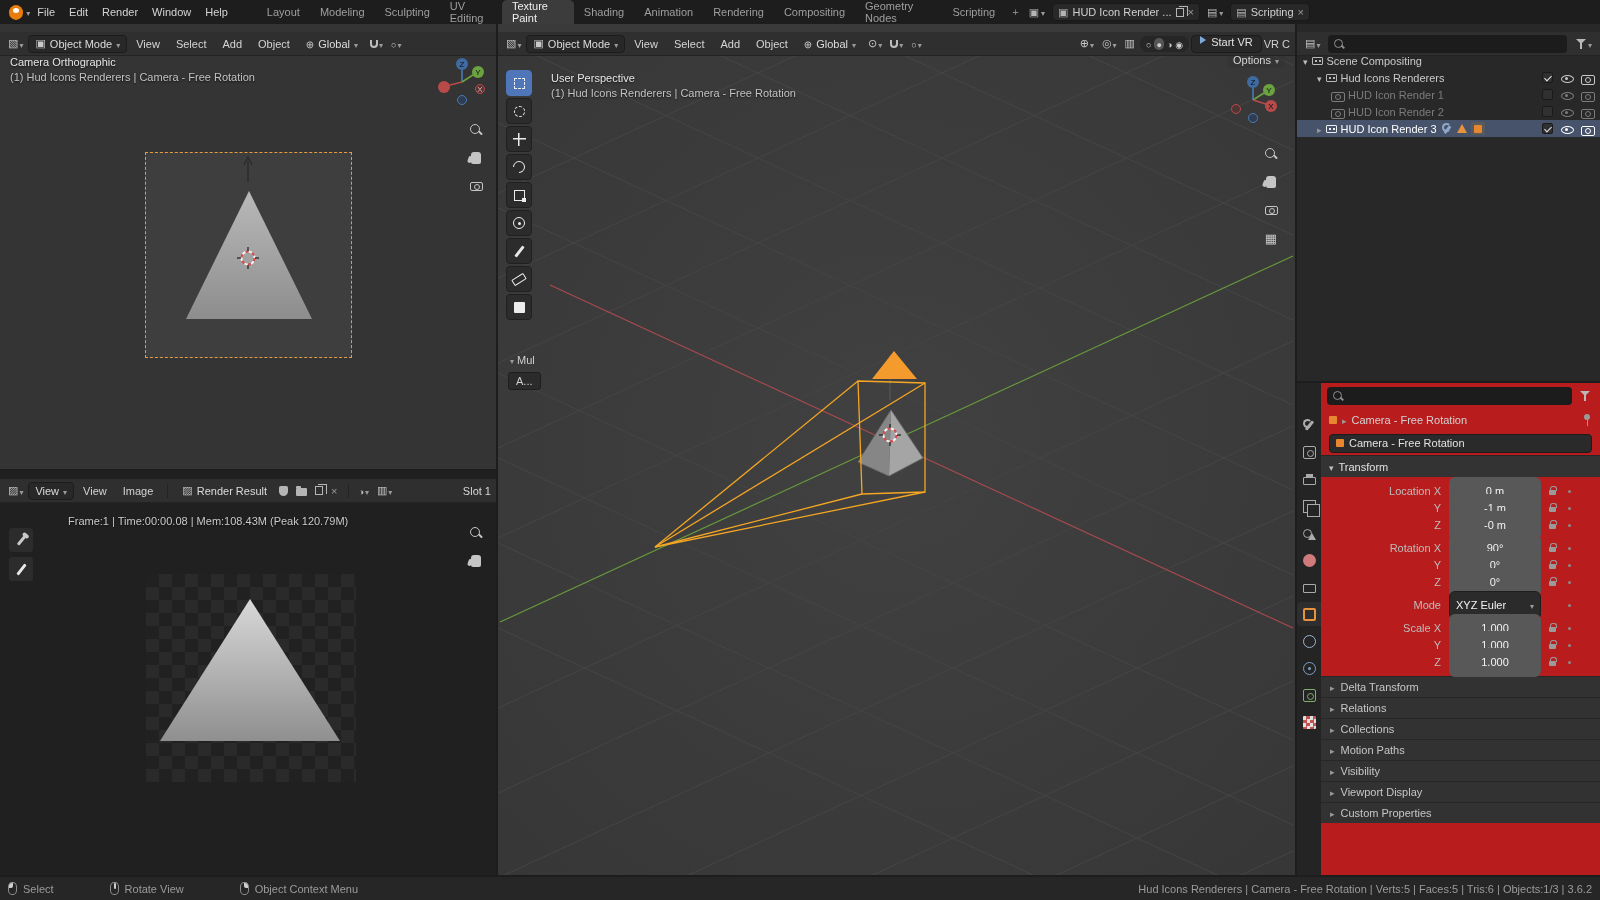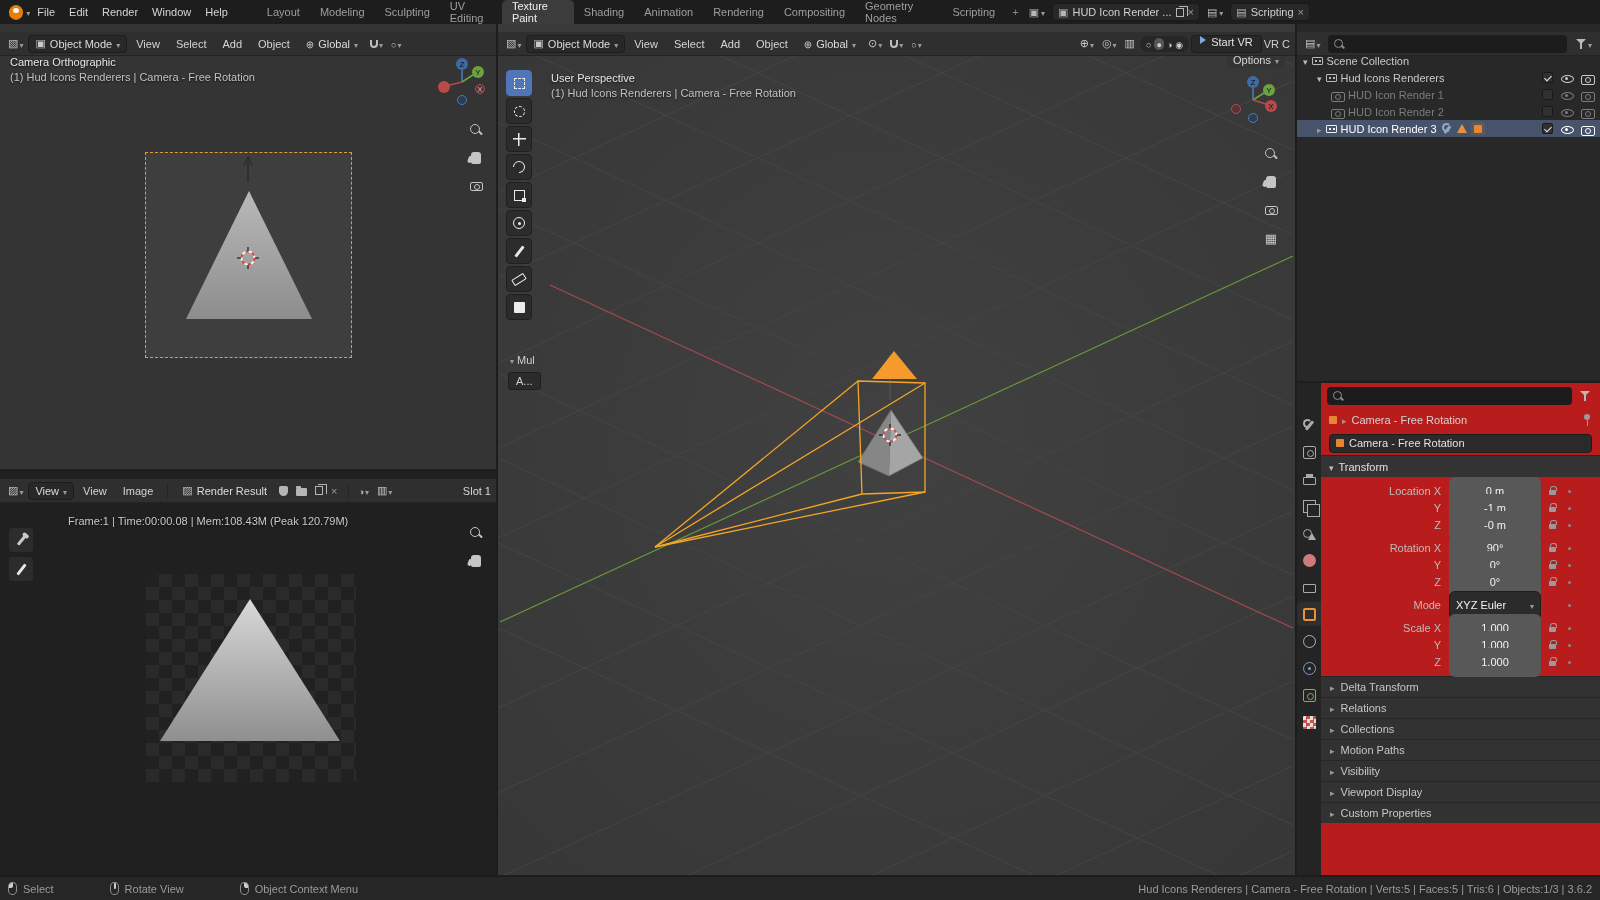--- a/index.html
+++ b/index.html
@@ -602,21 +602,21 @@
         </div>
       <span class="hic">
           <span class="i-funnel"></span>
           <span class="chev"></span>
         </span>
     </div>
     <div class="o-body">
       <div class="o-row">
         <span class="tri-d"></span>
         <span class="i-col"></span>
-        <span class="lbl">Scene Collection</span>
+        <span class="lbl">Scene Compositing</span>
       </div>
       <div class="o-row">
         <span class="o-ind1"></span>
         <span class="tri-d"></span>
         <span class="i-col"></span>
         <span class="lbl">Hud Icons Renderers</span>
         <span class="o-right">
           <span class="i-chk on"></span>
           <span class="i-eye"></span>
           <span class="i-camr"></span>

